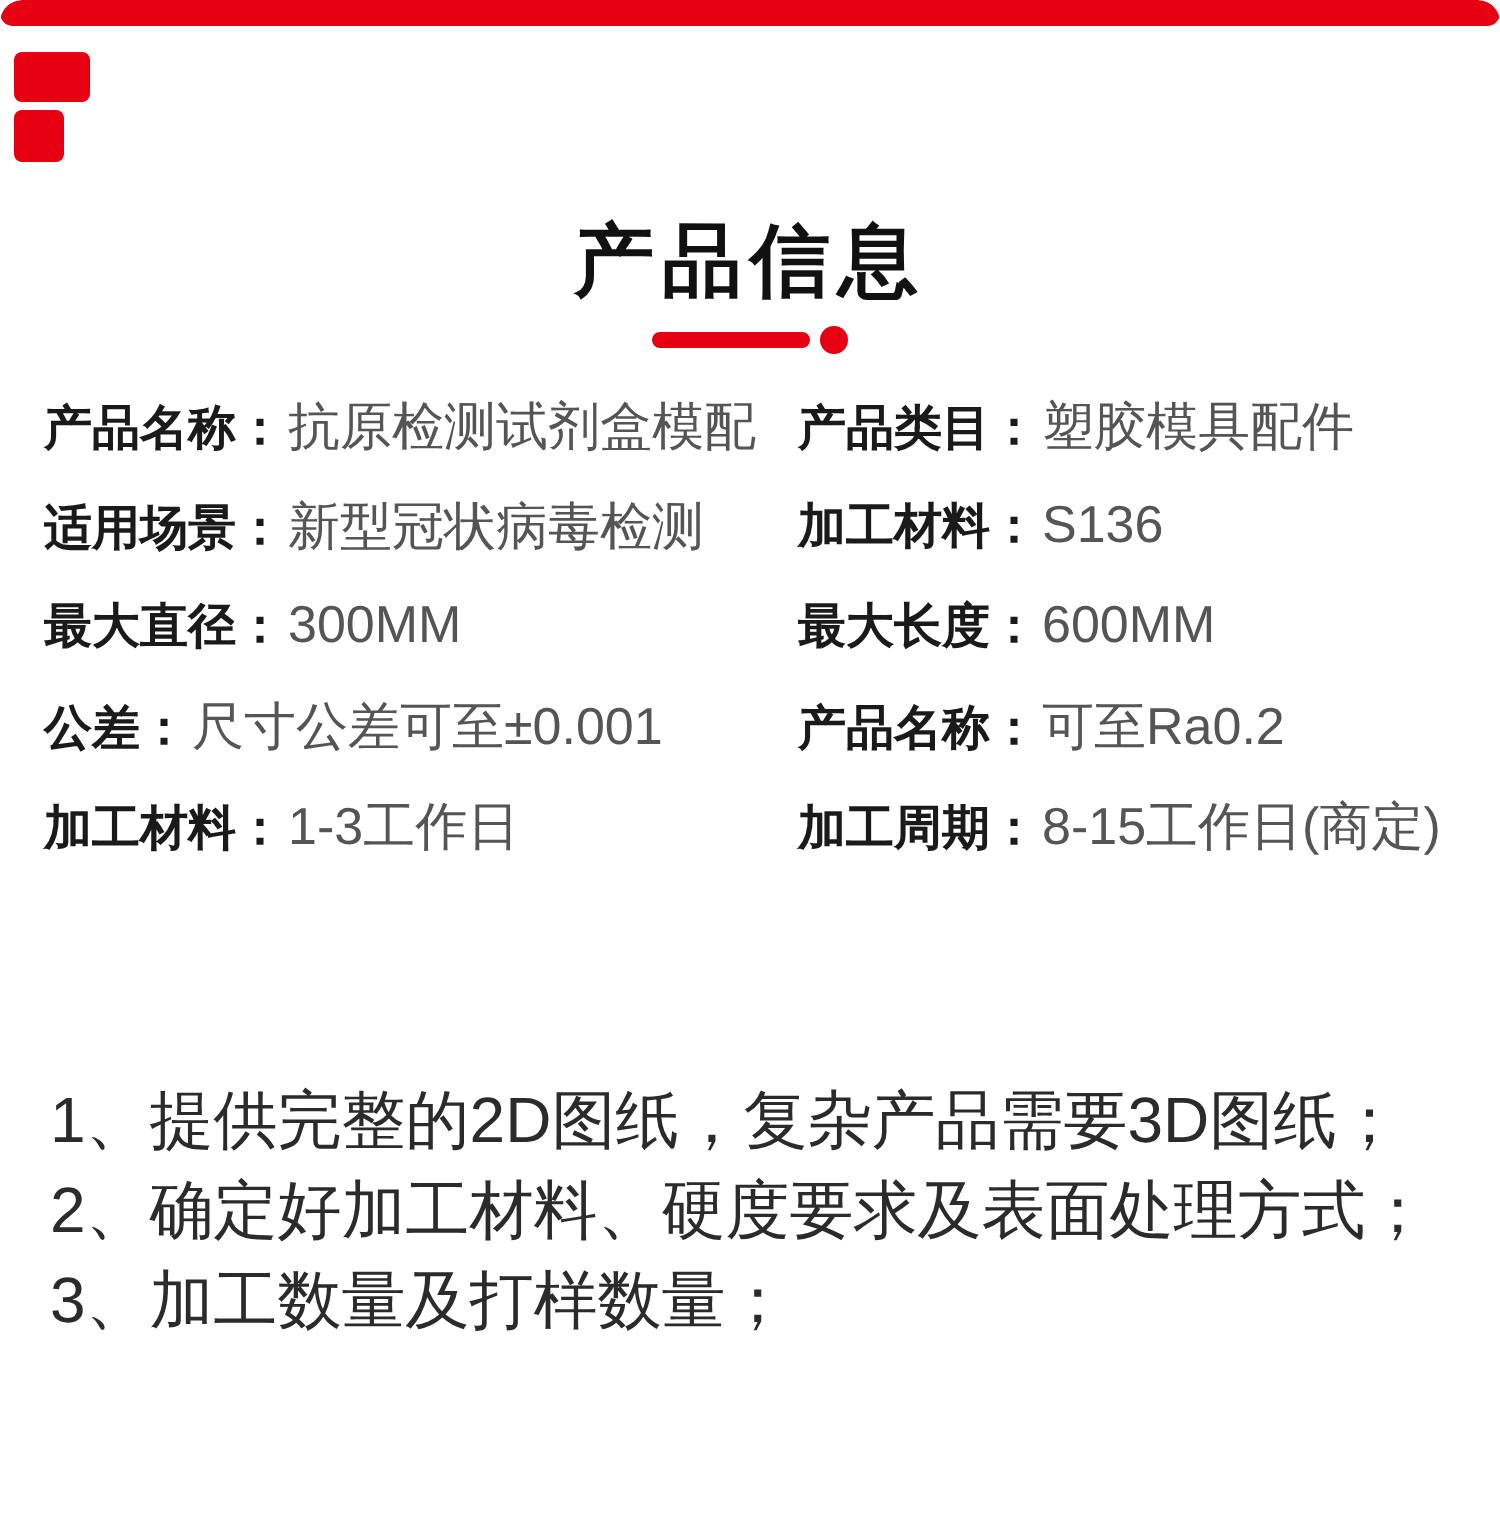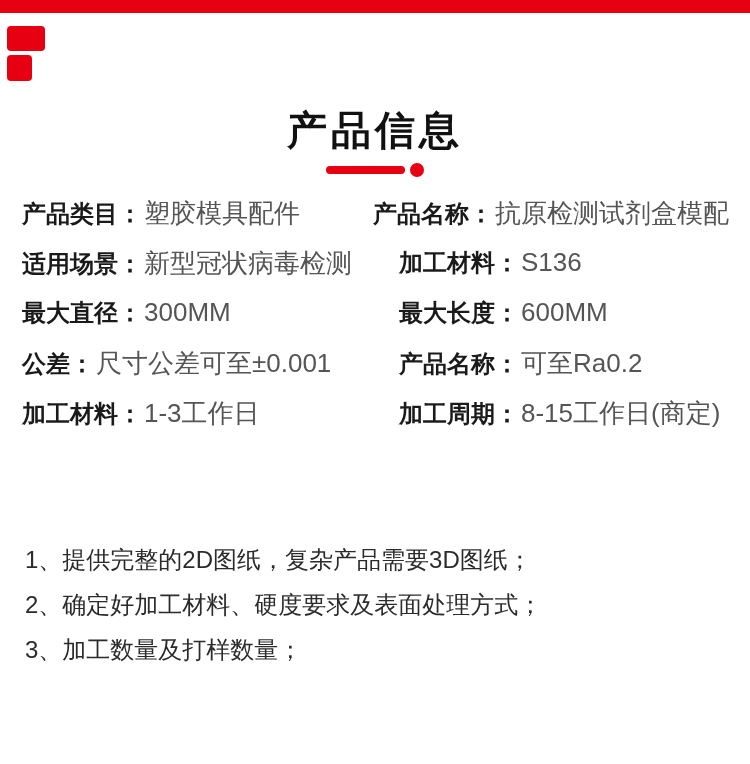--- a/index.html
+++ b/index.html
@@ -2,21 +2,21 @@
 <html style="--accent-red: #e60012; --title-text: #111111; --label-text: #1a1a1a; --value-text: #555555; --list-text: #2b2b2b;"><head>
 <meta charset="utf-8">
 <style>
   :root {
     --accent-red: #e60012;
     --title-text: #111111;
     --label-text: #1a1a1a;
     --value-text: #555555;
     --list-text: #2b2b2b;
   }
-  * { margin: 0; padding: 0; box-sizing: border-box; }
+  * { margin: 0; padding: 0; box-sizing: border-box; border-radius: 11px; }
   html, body { background: #ffffff; }
   body { font-family: "Liberation Sans", "DejaVu Sans", sans-serif; }
 
   .page {
     position: relative;
     width: 750px;
     height: 764px;
     background: #ffffff;
     overflow: hidden;
   }
@@ -106,21 +106,21 @@
     line-height: 26px;
     padding: 5px 13px;
     border-radius: 8px;
   }
   .notice-list {
     position: absolute;
     left: 25px; top: 545px;
     list-style: none;
   }
   .notice-list li {
-    font-size: 24px;
+    font-size: 32px;
     line-height: 30px;
     color: var(--list-text);
     margin-bottom: 15px;
     white-space: nowrap;
   }
 </style>
 </head>
 <body>
 
 <div class="page">
@@ -132,25 +132,25 @@
   <h1 class="page-title">产品信息</h1>
 
   <div class="title-underline-row">
     <span class="u-line"></span>
     <span class="u-dot"></span>
   </div>
 
   <div class="spec-grid">
 
     <div class="spec-row">
+      <div class="spec-cell left">
+        <span class="spec-label">产品名称：</span><span class="spec-value">抗原检测试剂盒模配</span>
+      </div>
       <div class="spec-cell right">
         <span class="spec-label">产品类目：</span><span class="spec-value">塑胶模具配件</span>
-      </div>
-      <div class="spec-cell left">
-        <span class="spec-label">产品名称：</span><span class="spec-value">抗原检测试剂盒模配</span>
       </div>
     </div>
 
     <div class="spec-row">
       <div class="spec-cell left">
         <span class="spec-label">适用场景：</span><span class="spec-value">新型冠状病毒检测</span>
       </div>
       <div class="spec-cell right">
         <span class="spec-label">加工材料：</span><span class="spec-value">S136</span>
       </div>

